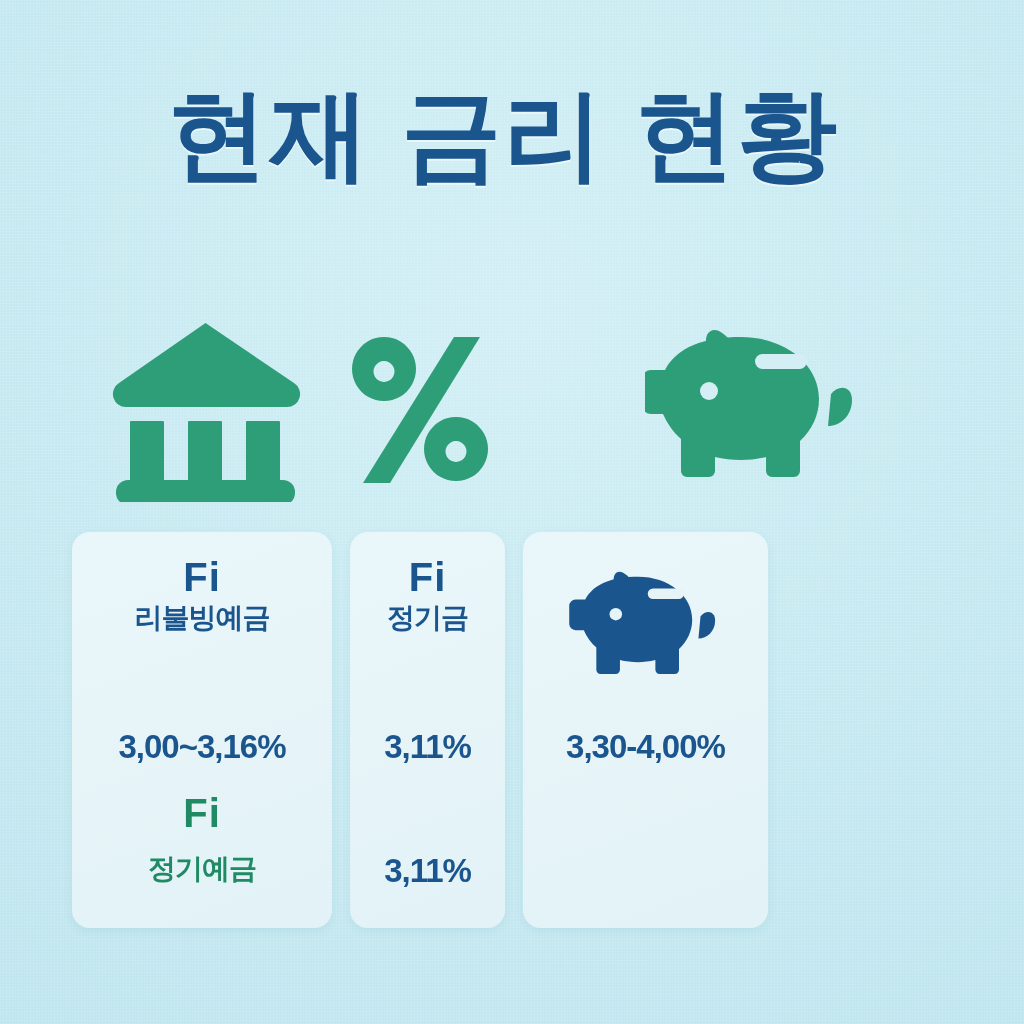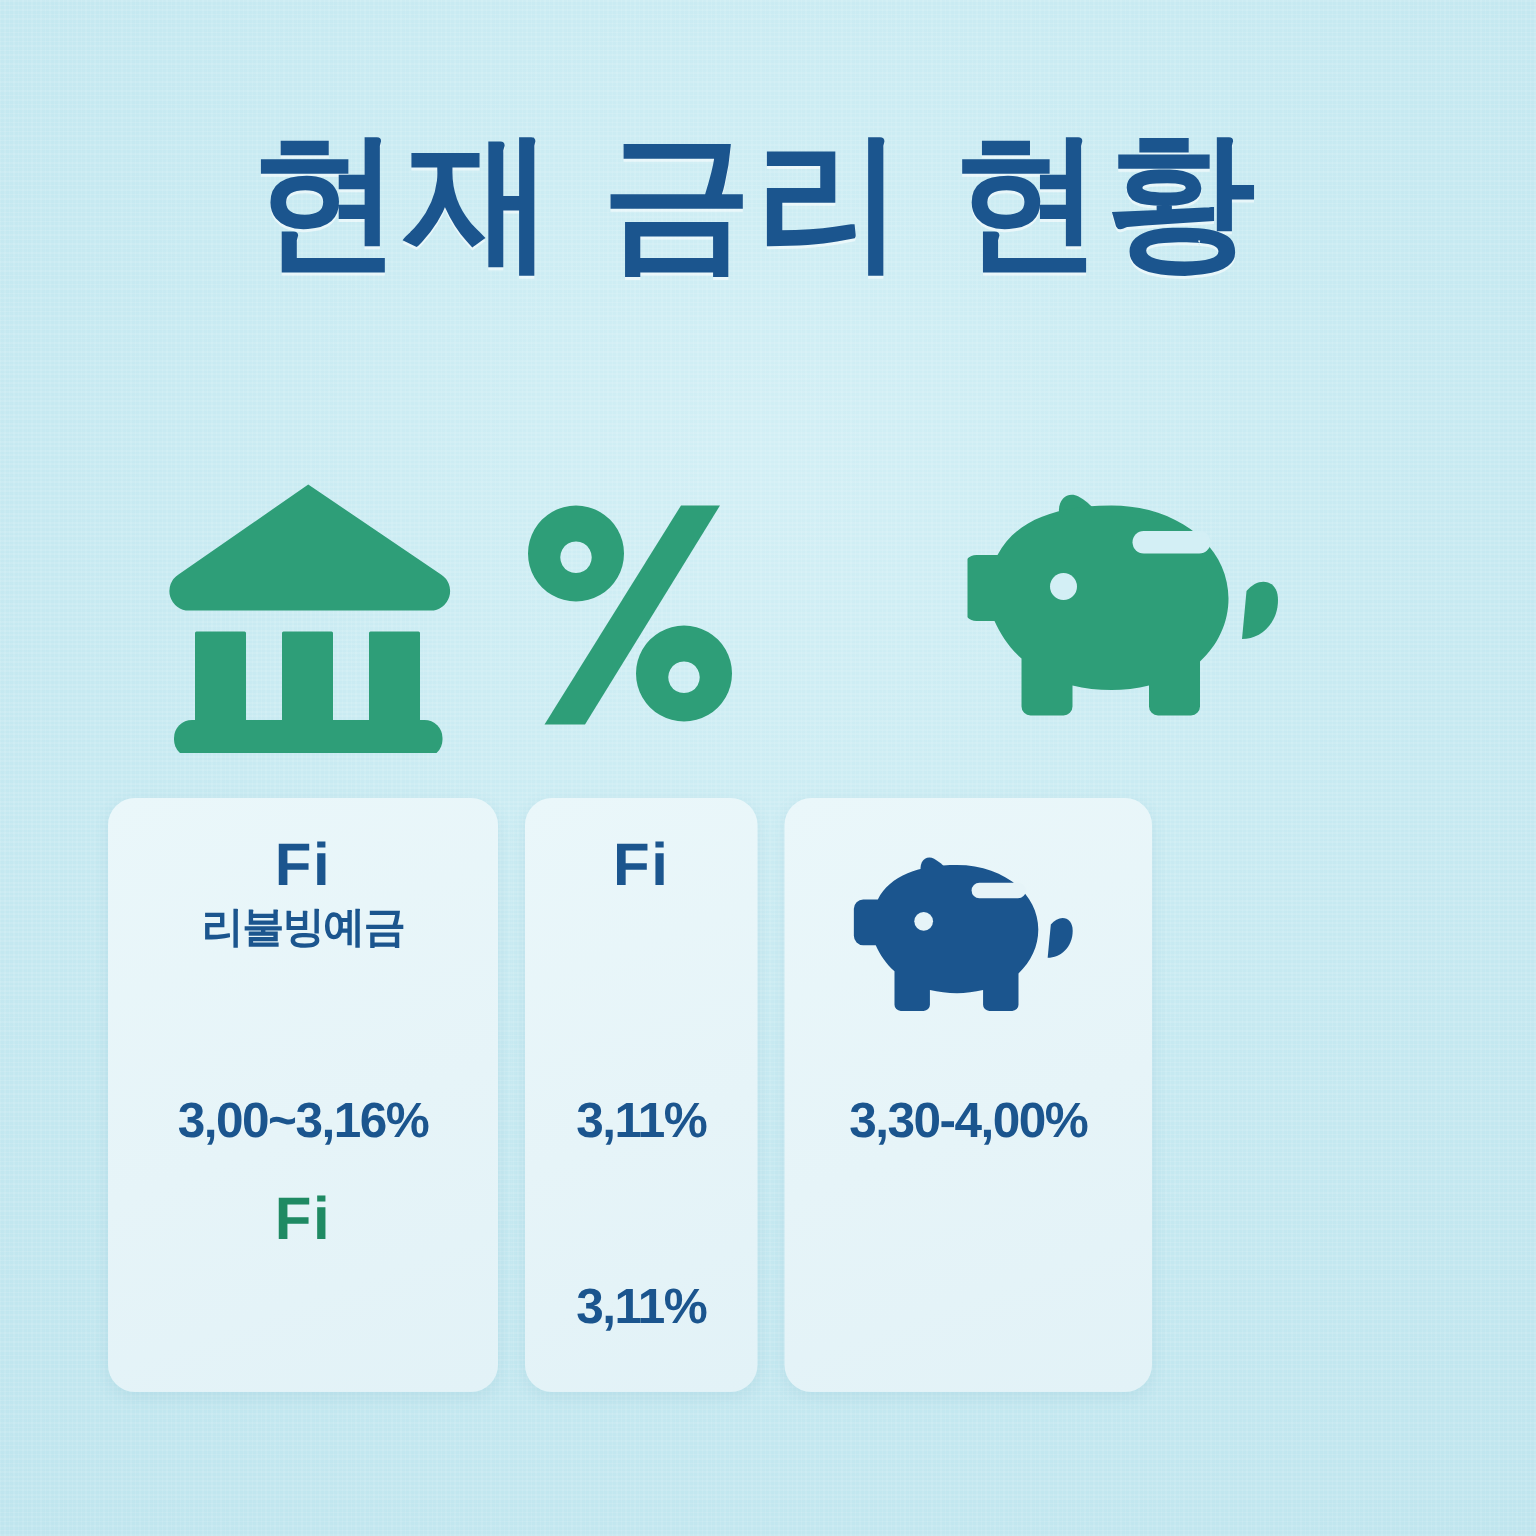--- a/index.html
+++ b/index.html
@@ -158,25 +158,29 @@
       <div class="slot-head">
         <div class="lbl-blue fi">Fi</div>
         <div class="lbl-blue ko-sm">리불빙예금</div>
       </div>
       <div class="slot-value">
         <div class="val">3,00~3,16%</div>
       </div>
       <div class="slot-foot">
         <div class="lbl-green fi">Fi</div>
       </div>
+      <div class="slot-foot2">
+        <div class="lbl-green ko-sm">정기예금</div>
+      </div>
     </div>
 
     <div class="card c2">
       <div class="slot-head">
         <div class="lbl-blue fi">Fi</div>
+        <div class="lbl-blue ko-sm">정기금</div>
       </div>
       <div class="slot-value">
         <div class="val">3,11%</div>
       </div>
       <div class="slot-foot2">
         <div class="val">3,11%</div>
       </div>
     </div>
 
     <div class="card c3">

